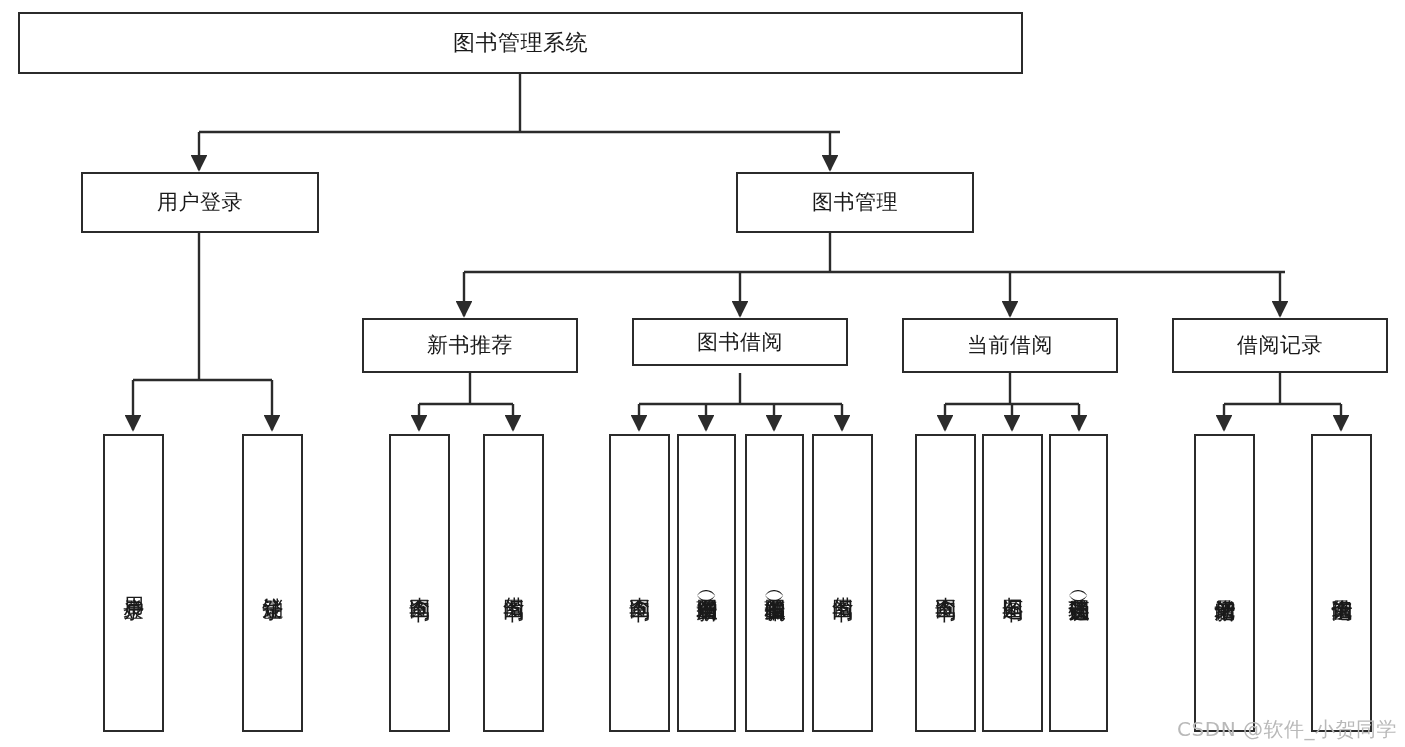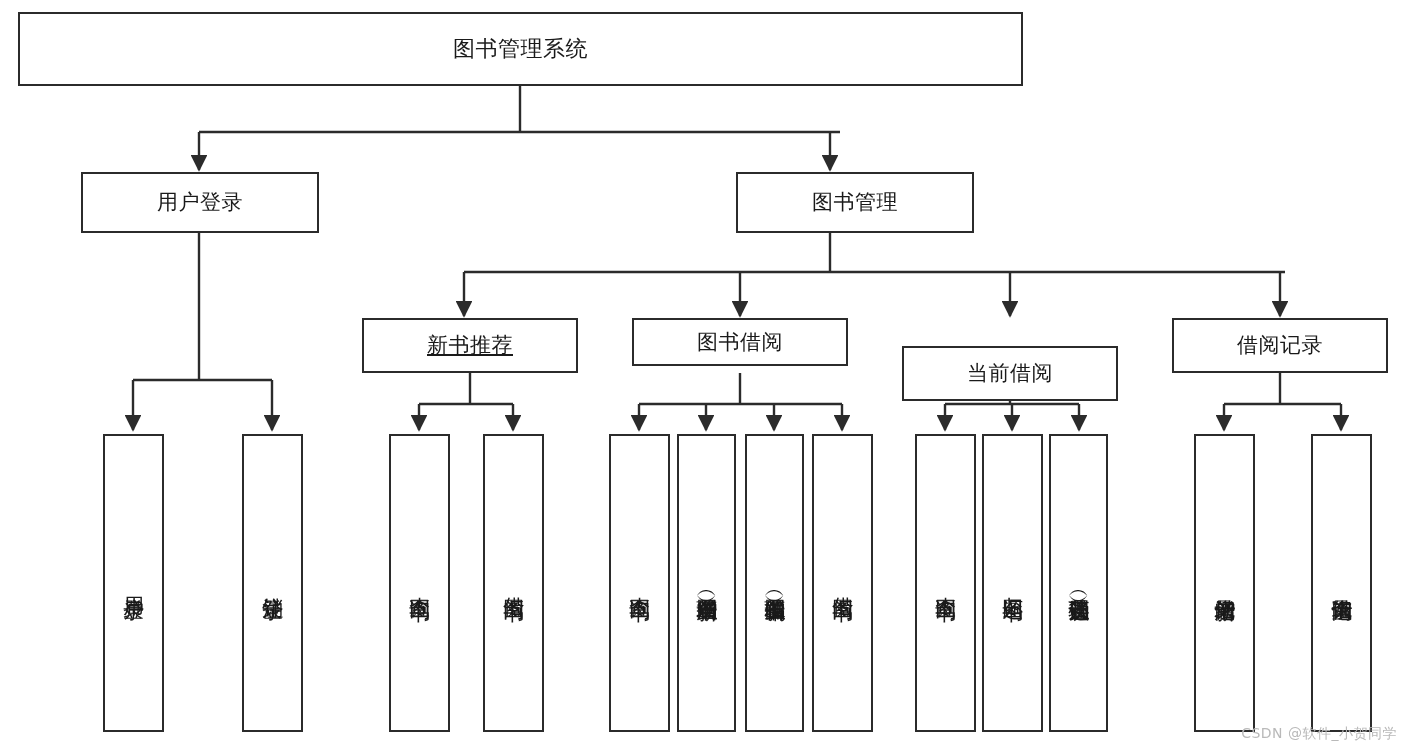--- a/index.html
+++ b/index.html
@@ -64,21 +64,21 @@
     max-height: 100%;
   }
   .node.v.tall .lbl {
     letter-spacing: 0px;
     line-height: 1.2;
   }
   .watermark {
     position: absolute;
     right: 8px;
     bottom: 4px;
-    font-size: 14px;
+    font-size: 20px;
     color: #b9b9b9;
     letter-spacing: 0.5px;
     z-index: 5;
     white-space: nowrap;
     font-family: "DejaVu Sans", "Liberation Sans", sans-serif;
   }
 </style>
 </head>
 <body>
 
@@ -127,41 +127,41 @@
       <path d="M 1012 404 L 1012 430" marker-end="url(#arrow)"></path>
       <path d="M 1079 404 L 1079 430" marker-end="url(#arrow)"></path>
 
       <path d="M 1280 373 L 1280 404"></path>
       <path d="M 1224 404 L 1341 404"></path>
       <path d="M 1224 404 L 1224 430" marker-end="url(#arrow)"></path>
       <path d="M 1341 404 L 1341 430" marker-end="url(#arrow)"></path>
     </g>
   </svg>
 
-  <div class="node h root" style="left:18px; top:12px; width:1005px; height:74px;">
+  <div class="node h root" style="left:18px; top:12px; width:1005px; height:62px;">
     <span class="lbl">图书管理系统</span>
   </div>
 
   <div class="node h" style="left:81px; top:172px; width:238px; height:61px;">
     <span class="lbl">用户登录</span>
   </div>
 
   <div class="node h" style="left:712px; top:172px; width:238px; height:61px;margin-left:24px;">
     <span class="lbl">图书管理</span>
   </div>
 
-  <div class="node h" style="left:362px; top:318px; width:216px; height:55px;text-decoration:underline;">
+  <div class="node h" style="left:362px; top:318px; width:216px; height:55px;">
     <span class="lbl">新书推荐</span>
   </div>
 
   <div class="node h" style="left:632px; top:318px; width:216px; height:48px;">
     <span class="lbl">图书借阅</span>
   </div>
 
-  <div class="node h" style="left:902px; top:318px; width:216px; height:55px;margin-top:28px;">
+  <div class="node h" style="left:902px; top:318px; width:216px; height:55px;">
     <span class="lbl">当前借阅</span>
   </div>
 
   <div class="node h" style="left:1172px; top:318px; width:216px; height:55px;">
     <span class="lbl">借阅记录</span>
   </div>
 
   <div class="node v" style="left:103px; top:434px; width:61px; height:298px;">
     <span class="lbl">用户登录</span>
   </div>

